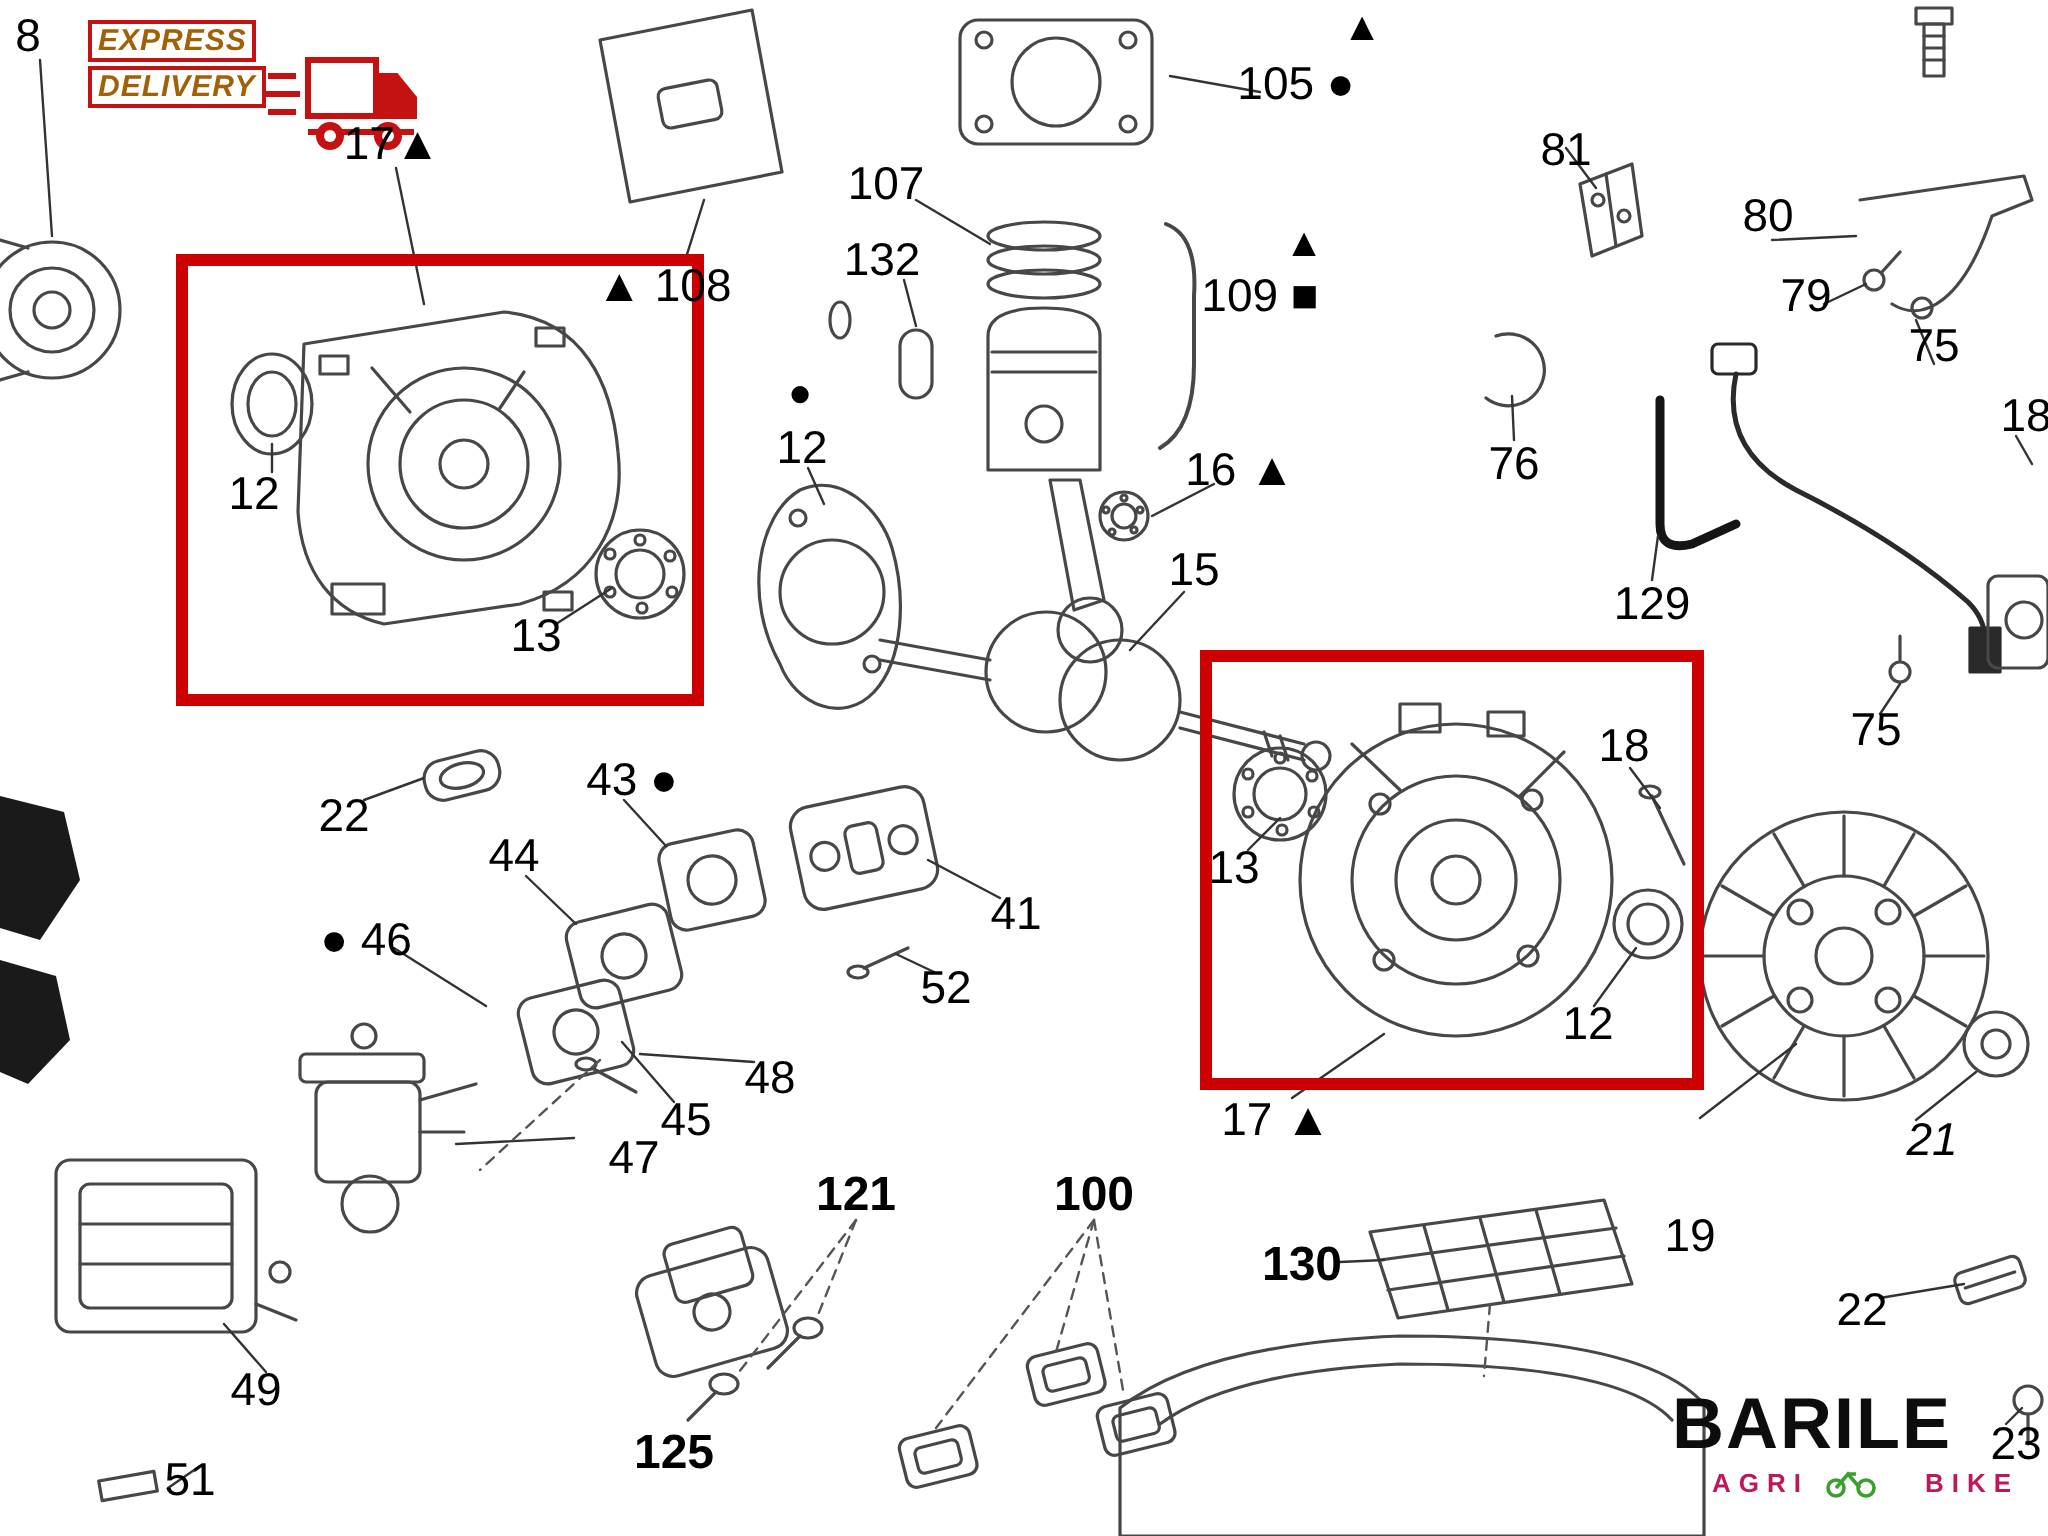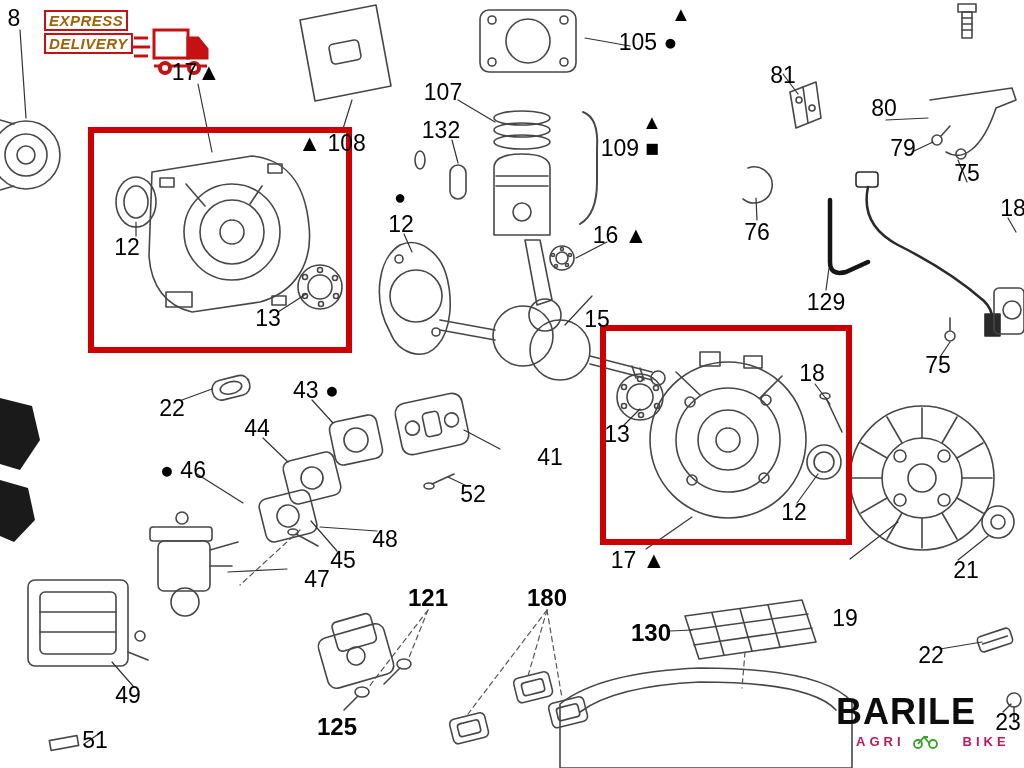--- a/index.html
+++ b/index.html
@@ -455,39 +455,39 @@
     <span class="part-label" style="left: 783px; top: 62px; margin-top: 13px;">81</span>
     <span class="part-label" style="left: 884px; top: 108px;">80</span>
     <span class="part-label" style="left: 903px; top: 148px;">79</span>
     <span class="part-label" style="left: 967px; top: 173px;">75</span>
     <span class="part-label" style="left: 757px; top: 232px;">76</span>
     <span class="part-label" style="left: 826px; top: 302px;">129</span>
     <span class="part-label" style="left: 1013px; top: 208px;">18</span>
     <span class="part-label" style="left: 127px; top: 247px;">12</span>
     <span class="part-label" style="left: 401px; top: 224px;">12</span>
     <span class="part-label" style="left: 620px; top: 235px;">16 ▲</span>
-    <span class="part-label" style="left: 597px; top: 285px; margin-top: 34px;">15</span>
+    <span class="part-label" style="left: 597px; top: 285px;">15</span>
     <span class="part-label" style="left: 268px; top: 318px;">13</span>
     <span class="part-label" style="left: 938px; top: 365px;">75</span>
     <span class="part-label" style="left: 172px; top: 408px;">22</span>
     <span class="part-label" style="left: 316px; top: 390px;">43 ●</span>
     <span class="part-label" style="left: 257px; top: 428px;">44</span>
-    <span class="part-label" style="left: 508px; top: 457px; margin-left: 42px;">41</span>
+    <span class="part-label" style="left: 508px; top: 457px;">41</span>
     <span class="part-label" style="left: 473px; top: 494px;">52</span>
     <span class="part-label" style="left: 183px; top: 470px;">● 46</span>
     <span class="part-label" style="left: 617px; top: 434px;">13</span>
     <span class="part-label" style="left: 812px; top: 373px;">18</span>
     <span class="part-label" style="left: 385px; top: 539px;">48</span>
     <span class="part-label" style="left: 343px; top: 560px;">45</span>
     <span class="part-label" style="left: 293px; top: 579px; margin-left: 24px;">47</span>
     <span class="part-label" style="left: 794px; top: 512px;">12</span>
     <span class="part-label" style="left: 638px; top: 560px;">17 ▲</span>
     <span class="part-label" style="left: 845px; top: 570px; margin-top: 48px;">19</span>
-    <span class="part-label" style="left: 966px; top: 570px;">21</span>
+    <span class="part-label" style="left: 966px; top: 570px; font-style: italic;">21</span>
     <span class="part-label bold" style="left: 651px; top: 633px;">130</span>
     <span class="part-label bold" style="left: 428px; top: 598px;">121</span>
-    <span class="part-label bold" style="left: 547px; top: 598px;">180</span>
+    <span class="part-label bold" style="left: 547px; top: 598px;">100</span>
     <span class="part-label" style="left: 931px; top: 655px;">22</span>
     <span class="part-label" style="left: 128px; top: 695px;">49</span>
     <span class="part-label bold" style="left: 337px; top: 727px;">125</span>
     <span class="part-label" style="left: 95px; top: 740px;">51</span>
     <span class="part-label" style="left: 1008px; top: 722px;">23</span>
   </div>
 
 </body></html>

